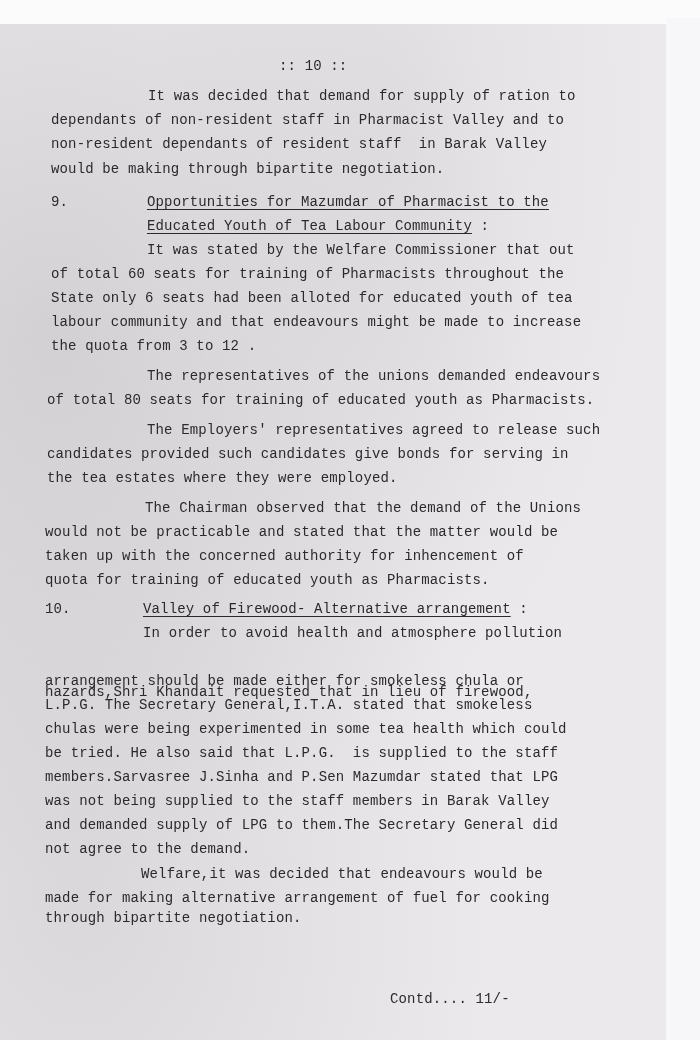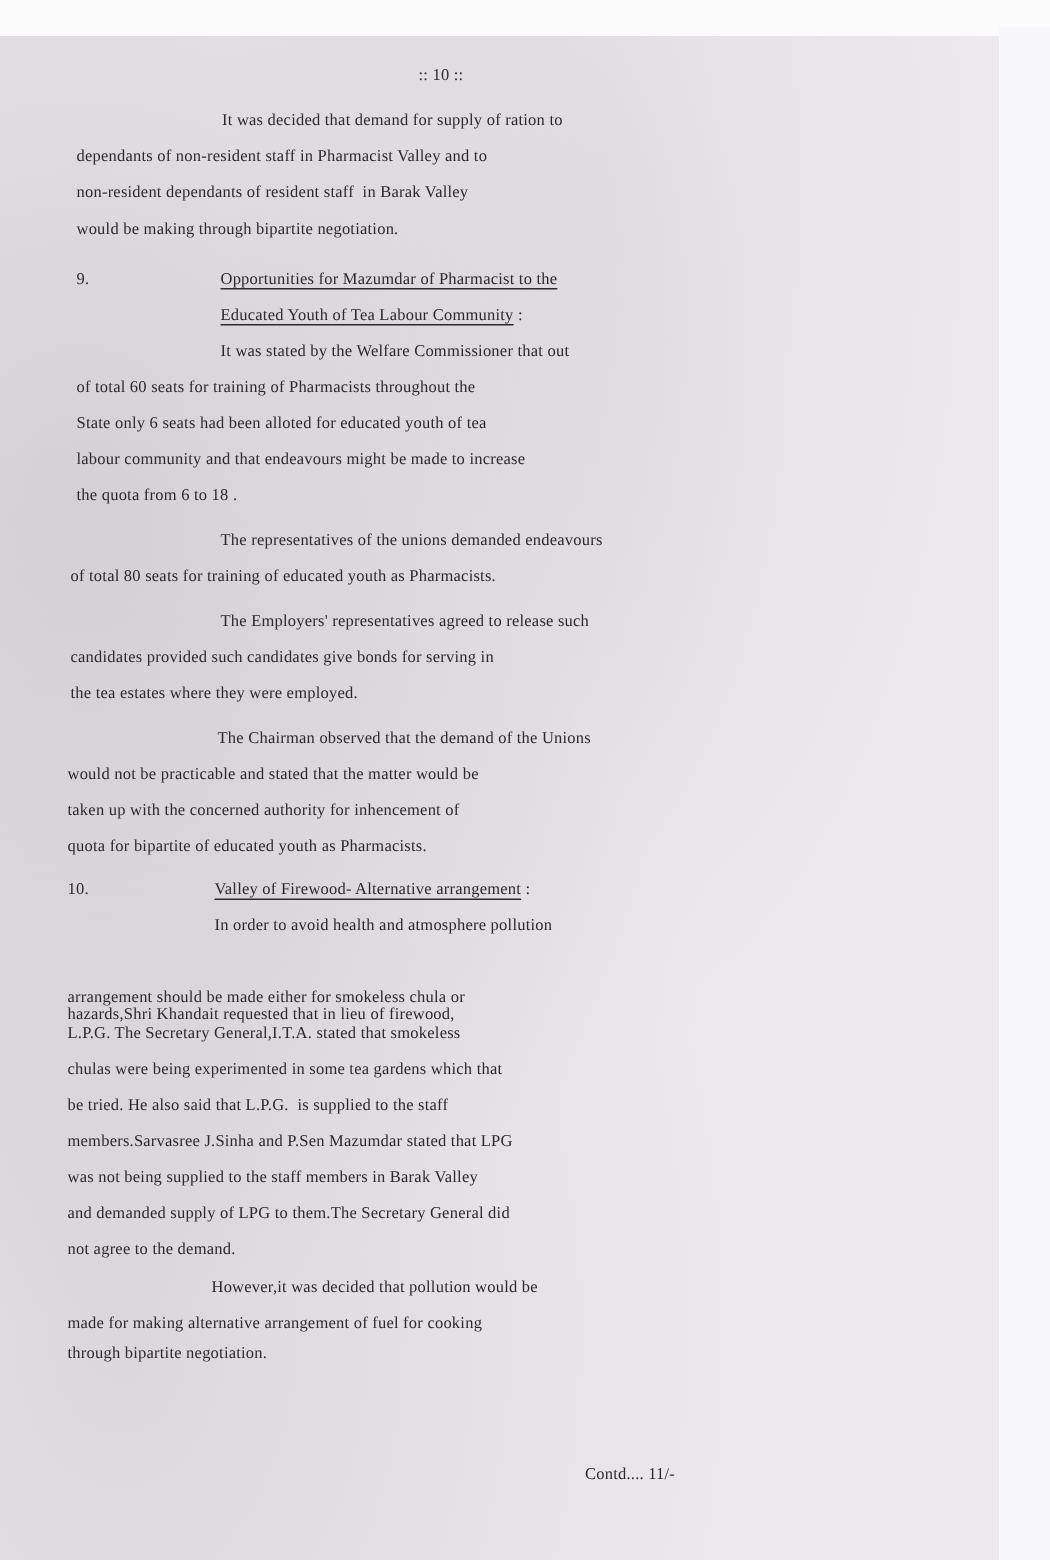--- a/index.html
+++ b/index.html
@@ -16,26 +16,27 @@
         #ebe9eb;
     }
     .topstrip {
       position: absolute; left: 0; top: 0; width: 700px; height: 24px; background: #fbfbfb;
     }
     .rightstrip {
       position: absolute; left: 666px; top: 18px; width: 34px; height: 1022px; background: #f7f6f8;
     }
     .line {
       position: absolute;
-      font-family: Liberation Serif, serif;
-      font-size: 11px;
+      font-family: Liberation Mono, monospace;
+      font-size: 14px;
       color: #2a2a2e;
       white-space: pre;
       letter-spacing: 0.15px;
       line-height: 20px;
+      margin-top: 16px;
     }
     .u { text-decoration: underline; text-underline-offset: 3px; }
     .header { left: 279px; top: 40px; }
   </style>
 </head>
 <body>
 
 <div class="topstrip"></div>
 <div class="page"></div>
 <div class="rightstrip"></div>
@@ -51,48 +52,48 @@
 
 <div>
   <div class="line" style="left:51px;top:176px">9.</div>
   <div class="line u" style="left:147px;top:176px">Opportunities for Mazumdar of Pharmacist to the</div>
   <div class="line" style="left:147px;top:200px"><span class="u">Educated Youth of Tea Labour Community</span><span> :</span></div>
 
   <div class="line" style="left:147px;top:224px">It was stated by the Welfare Commissioner that out</div>
   <div class="line" style="left:51px;top:248px">of total 60 seats for training of Pharmacists throughout the</div>
   <div class="line" style="left:51px;top:272px">State only 6 seats had been alloted for educated youth of tea</div>
   <div class="line" style="left:51px;top:296px">labour community and that endeavours might be made to increase</div>
-  <div class="line" style="left:51px;top:320px">the quota from 6 to 18 .</div>
+  <div class="line" style="left:51px;top:320px">the quota from 3 to 12 .</div>
 
   <div class="line" style="left:147px;top:350px">The representatives of the unions demanded endeavours</div>
   <div class="line" style="left:47px;top:374px">of total 80 seats for training of educated youth as Pharmacists.</div>
 
   <div class="line" style="left:147px;top:404px">The Employers' representatives agreed to release such</div>
   <div class="line" style="left:47px;top:428px">candidates provided such candidates give bonds for serving in</div>
   <div class="line" style="left:47px;top:452px">the tea estates where they were employed.</div>
 
   <div class="line" style="left:145px;top:482px">The Chairman observed that the demand of the Unions</div>
   <div class="line" style="left:45px;top:506px">would not be practicable and stated that the matter would be</div>
   <div class="line" style="left:45px;top:530px">taken up with the concerned authority for inhencement of</div>
-  <div class="line" style="left:45px;top:554px">quota for bipartite of educated youth as Pharmacists.</div>
+  <div class="line" style="left:45px;top:554px">quota for training of educated youth as Pharmacists.</div>
 </div>
 
 <div>
   <div class="line" style="left:45px;top:583px">10.</div>
   <div class="line" style="left:143px;top:583px"><span class="u">Valley of Firewood- Alternative arrangement</span><span> :</span></div>
 
   <div class="line" style="left:143px;top:607px">In order to avoid health and atmosphere pollution</div>
   <div class="line" style="left:45px;top:666px">hazards,Shri Khandait requested that in lieu of firewood,</div>
   <div class="line" style="left:45px;top:655px">arrangement should be made either for smokeless chula or</div>
   <div class="line" style="left:45px;top:679px">L.P.G. The Secretary General,I.T.A. stated that smokeless</div>
-  <div class="line" style="left:45px;top:703px">chulas were being experimented in some tea gardens which that</div>
+  <div class="line" style="left:45px;top:703px">chulas were being experimented in some tea health which could</div>
   <div class="line" style="left:45px;top:727px">be tried. He also said that L.P.G.  is supplied to the staff</div>
   <div class="line" style="left:45px;top:751px">members.Sarvasree J.Sinha and P.Sen Mazumdar stated that LPG</div>
   <div class="line" style="left:45px;top:775px">was not being supplied to the staff members in Barak Valley</div>
   <div class="line" style="left:45px;top:799px">and demanded supply of LPG to them.The Secretary General did</div>
   <div class="line" style="left:45px;top:823px">not agree to the demand.</div>
 
-  <div class="line" style="left:141px;top:848px">However,it was decided that pollution would be</div>
+  <div class="line" style="left:141px;top:848px">Welfare,it was decided that endeavours would be</div>
   <div class="line" style="left:45px;top:872px">made for making alternative arrangement of fuel for cooking</div>
   <div class="line" style="left:45px;top:892px">through bipartite negotiation.</div>
 </div>
 
 <div class="line" style="left:390px;top:973px">Contd.... 11/-</div>
 
 </body></html>

